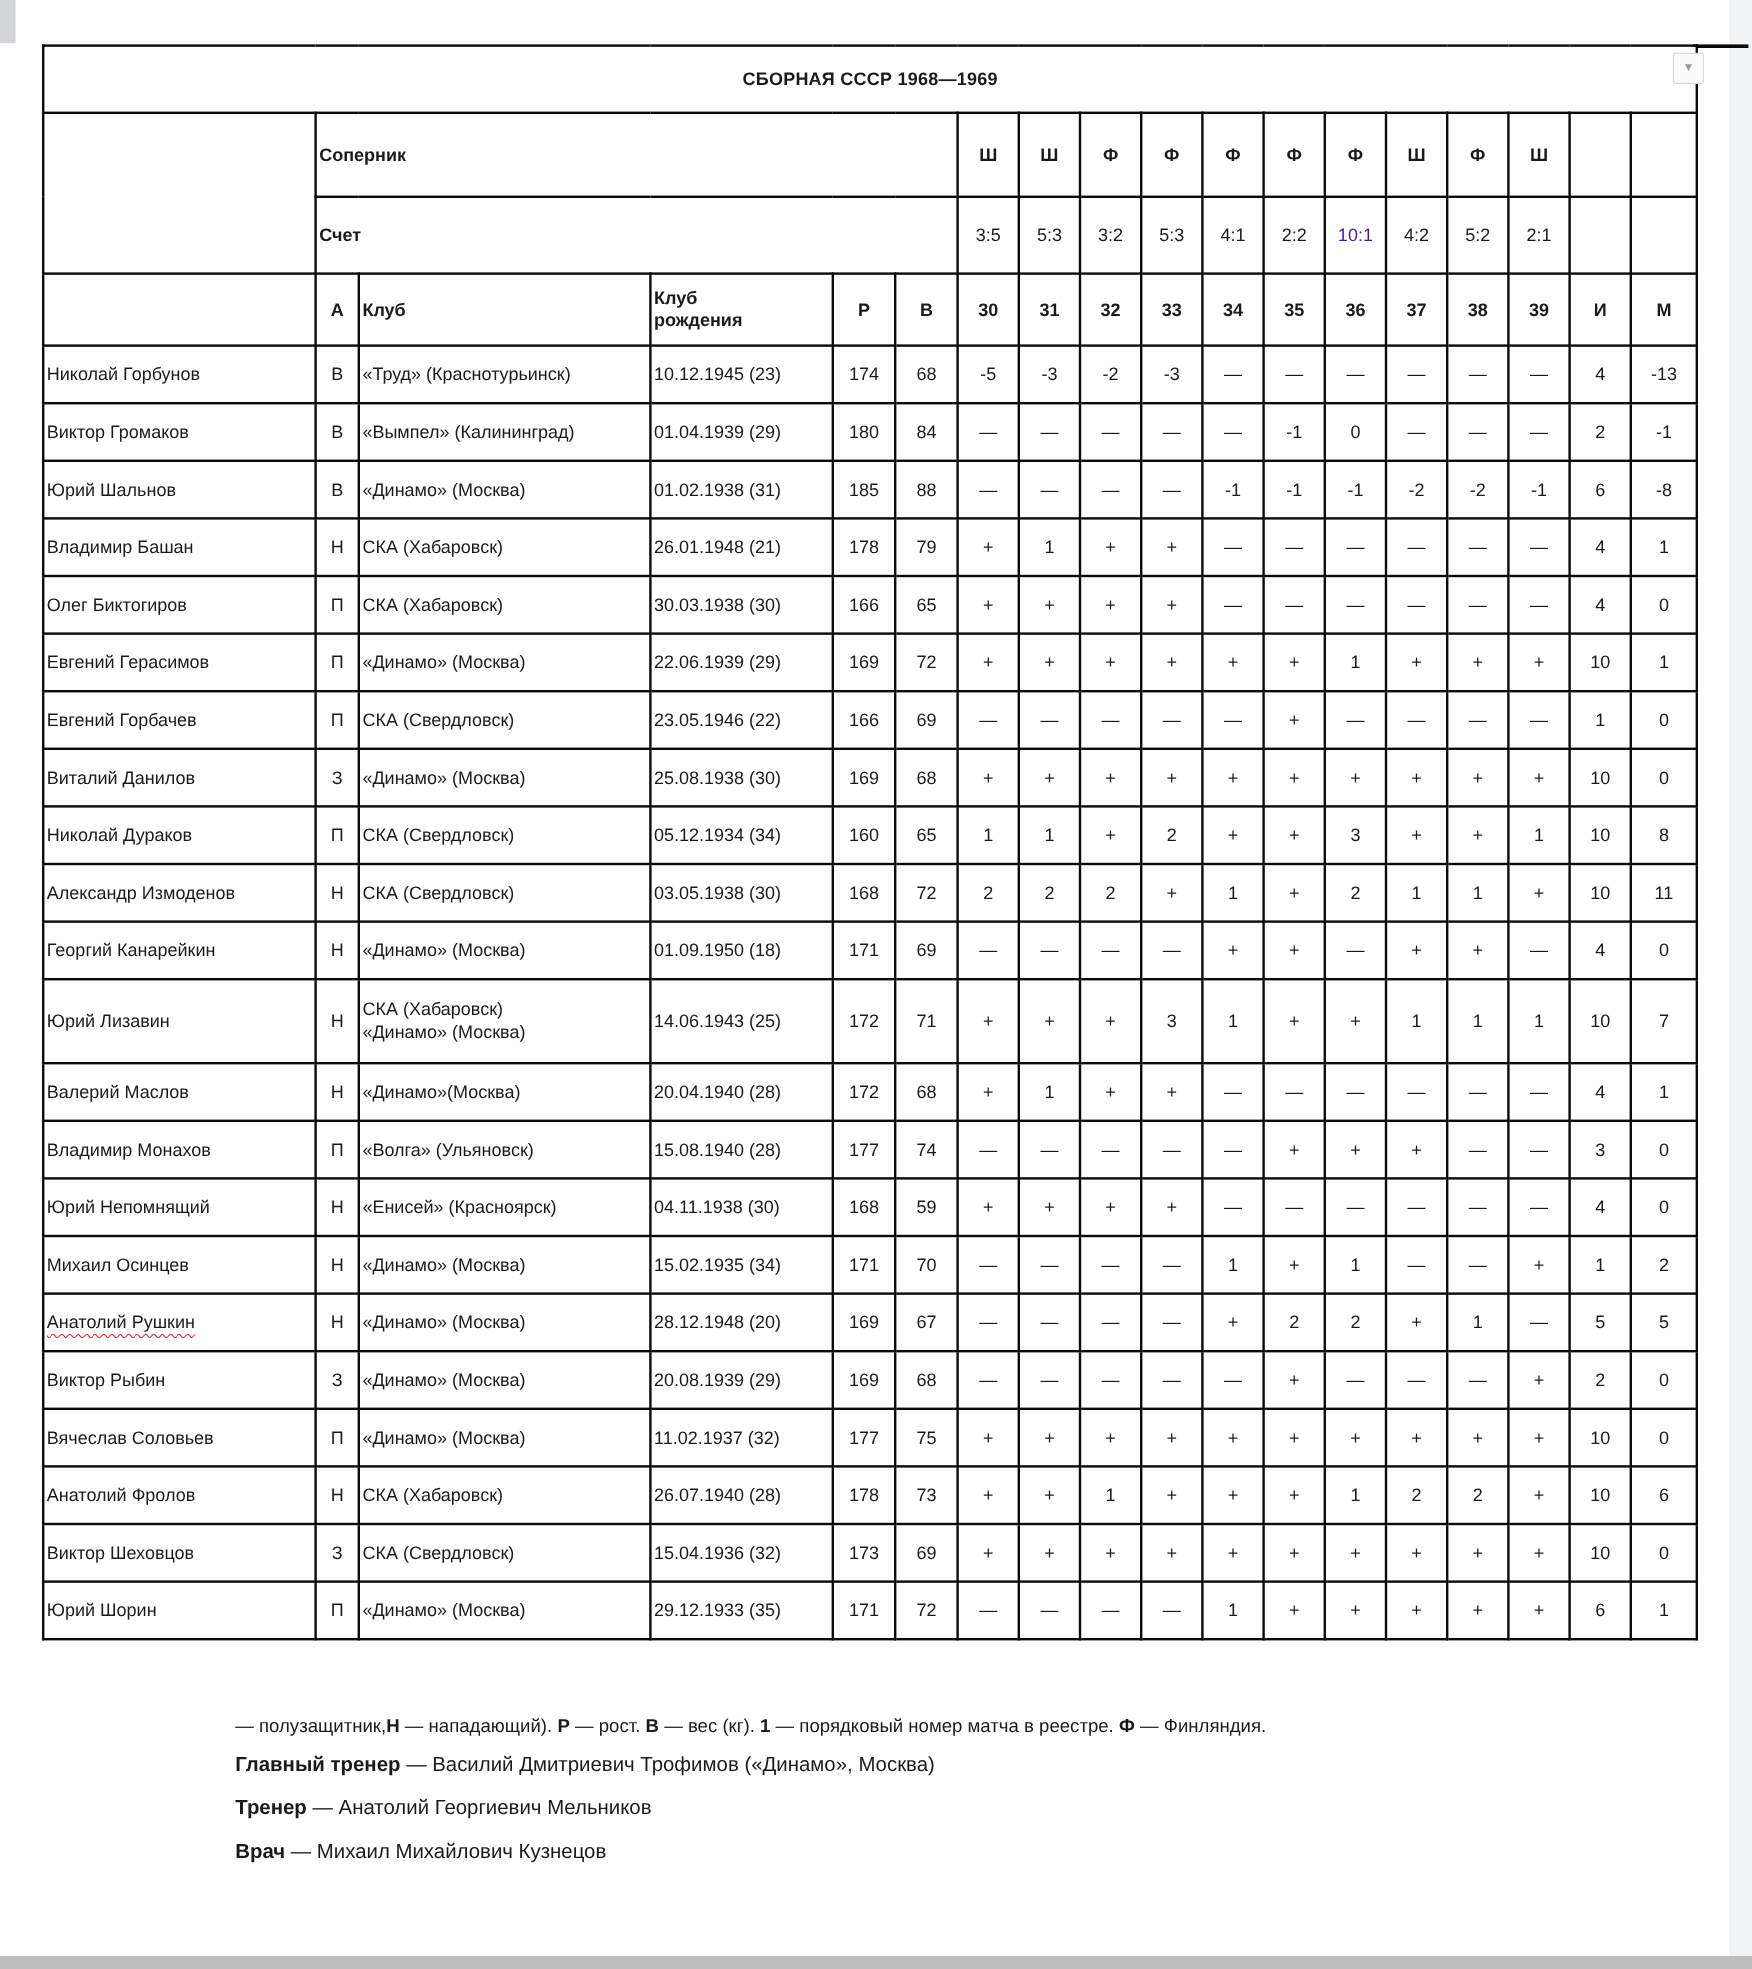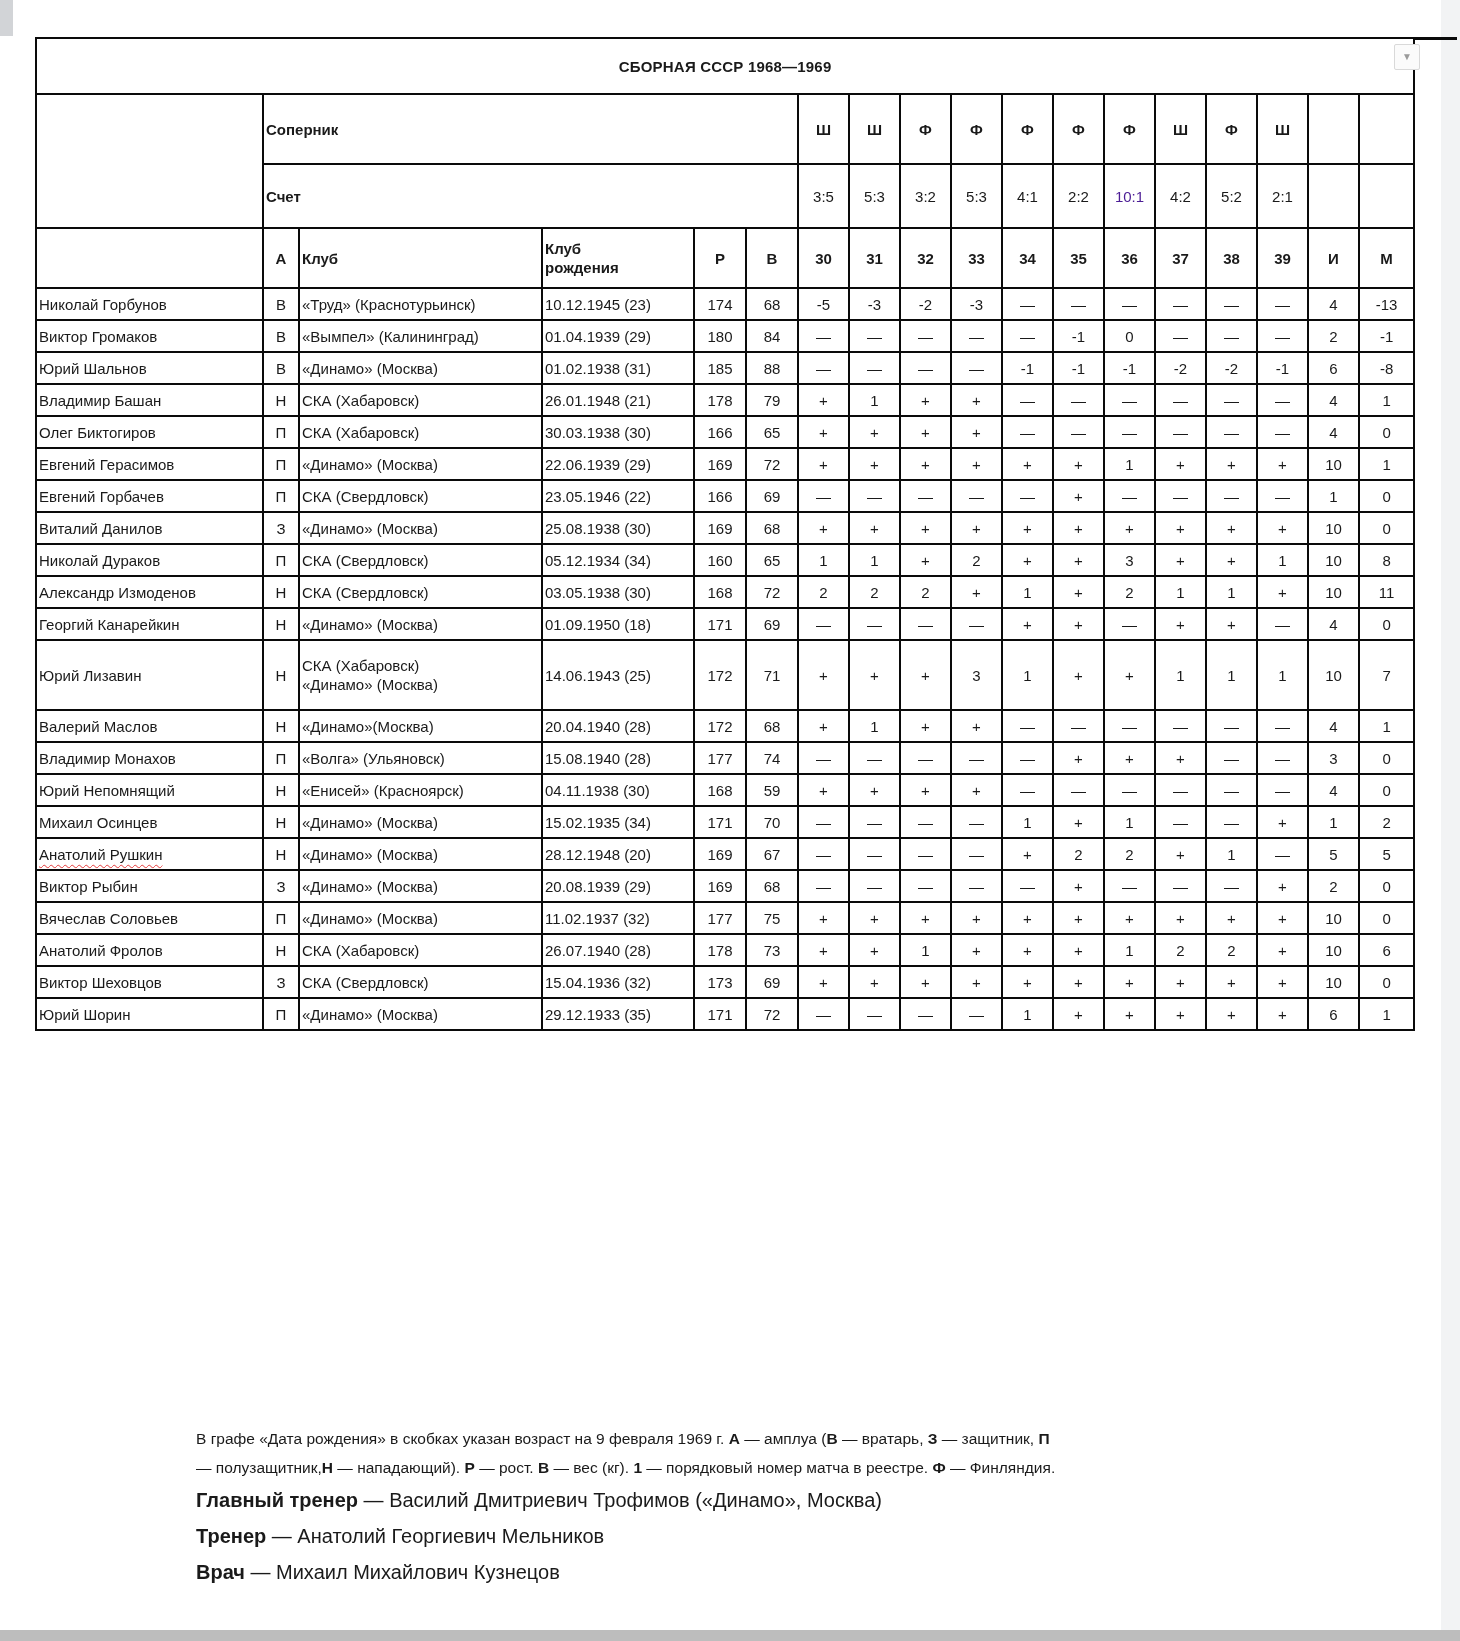--- a/index.html
+++ b/index.html
@@ -17,21 +17,21 @@
     border-collapse:collapse;table-layout:fixed;border-radius:15px;
   }
   .tbl td{
     border:2px solid #0a0a0a;background:#fff;vertical-align:middle;
     font-size:15px;padding:0 2px;overflow:hidden;
   }
   tr.r-title{height:56px;}
   tr.r-opp{height:70px;}
   tr.r-score{height:64px;}
   tr.r-head{height:60px;}
-  tr.r-player{height:32px;}
+  tr.r-player{height:48px;}
   tr.r-player.tall{height:70px;}
   .title-cell{font-size:20px;font-weight:700;text-align:center;letter-spacing:.2px;}
   .b{font-weight:700;}
   .ctr{text-align:center;}
   .lft{text-align:left;padding-left:12px;}
   .club{text-align:left;padding-left:10px;white-space:pre-line;line-height:19px;}
   .birth{text-align:left;padding-left:10px;}
   .hd-birth{text-align:left;padding-left:10px;white-space:pre-line;line-height:19px;font-weight:700;}
   .lbl{text-align:left;padding-left:12px;font-weight:700;}
   .small-score{font-size:11px;color:#4c1d95;}
@@ -40,21 +40,21 @@
     text-decoration-color:#e43b3b;text-decoration-thickness:1px;text-underline-offset:4px;
   }
   .dd-btn{
     position:absolute;left:1394px;top:44px;width:26px;height:26px;box-sizing:border-box;
     background:#fbfbfb;border:1px solid #d9d9d9;border-radius:2px;
     display:flex;align-items:center;justify-content:center;cursor:pointer;
   }
   .dd-icon{color:#9b9b9b;font-size:10px;line-height:1;}
   .footer{position:absolute;left:196px;top:1424px;width:1040px;white-space:nowrap;}
   .note-line{font-size:15.5px;line-height:29px;}
-  .staff-line{font-size:20px;line-height:36px;}
+  .staff-line{font-size:17px;line-height:36px;}
 </style>
 </head>
 <body>
 
 <div class="corner-block"></div>
 <div class="right-strip"></div>
 <div class="bottom-bar"></div>
 <div class="top-ext"></div>
 
 <table class="tbl">
@@ -578,18 +578,17 @@
         <td class="ctr">1</td>
       </tr>
     </tbody>
 </table>
 
 <div class="dd-btn">
   <span class="dd-icon">▼</span>
 </div>
 
 <div class="footer">
-  <div class="note-line"><span>В графе «Дата рождения» в скобках указан возраст на 9 февраля 1969 г. </span><span style="font-weight: 700;">А</span><span> — амплуа (</span><span style="font-weight: 700;">В</span><span> — вратарь, </span><span style="font-weight: 700;">З</span><span> — защитник, </span><span style="font-weight: 700;">П</span></div>
   <div class="note-line"><span>— полузащитник,</span><span style="font-weight: 700;">Н</span><span> — нападающий). </span><span style="font-weight: 700;">Р</span><span> — рост. </span><span style="font-weight: 700;">В</span><span> — вес (кг). </span><span style="font-weight: 700;">1</span><span> — порядковый номер матча в реестре. </span><span style="font-weight: 700;">Ф</span><span> — Финляндия.</span></div>
   <div class="staff-line"><span style="font-weight: 700;">Главный тренер</span><span> — Василий Дмитриевич Трофимов («Динамо», Москва)</span></div>
   <div class="staff-line"><span style="font-weight: 700;">Тренер</span><span> — Анатолий Георгиевич Мельников</span></div>
   <div class="staff-line"><span style="font-weight: 700;">Врач</span><span> — Михаил Михайлович Кузнецов</span></div>
 </div>
 
 </body></html>

